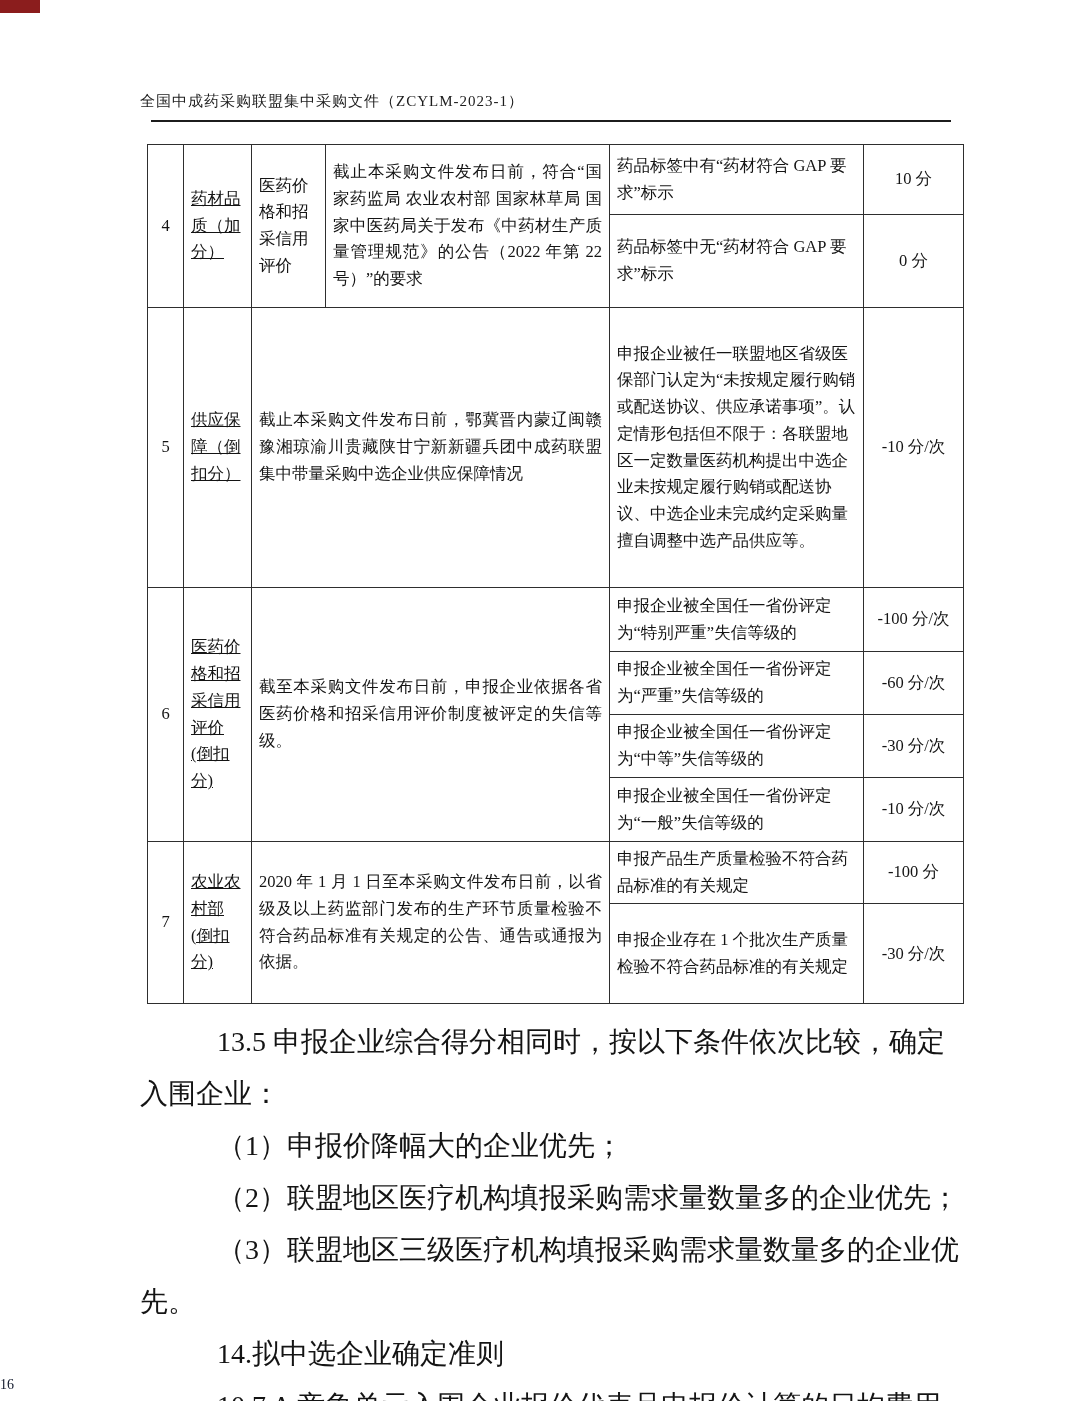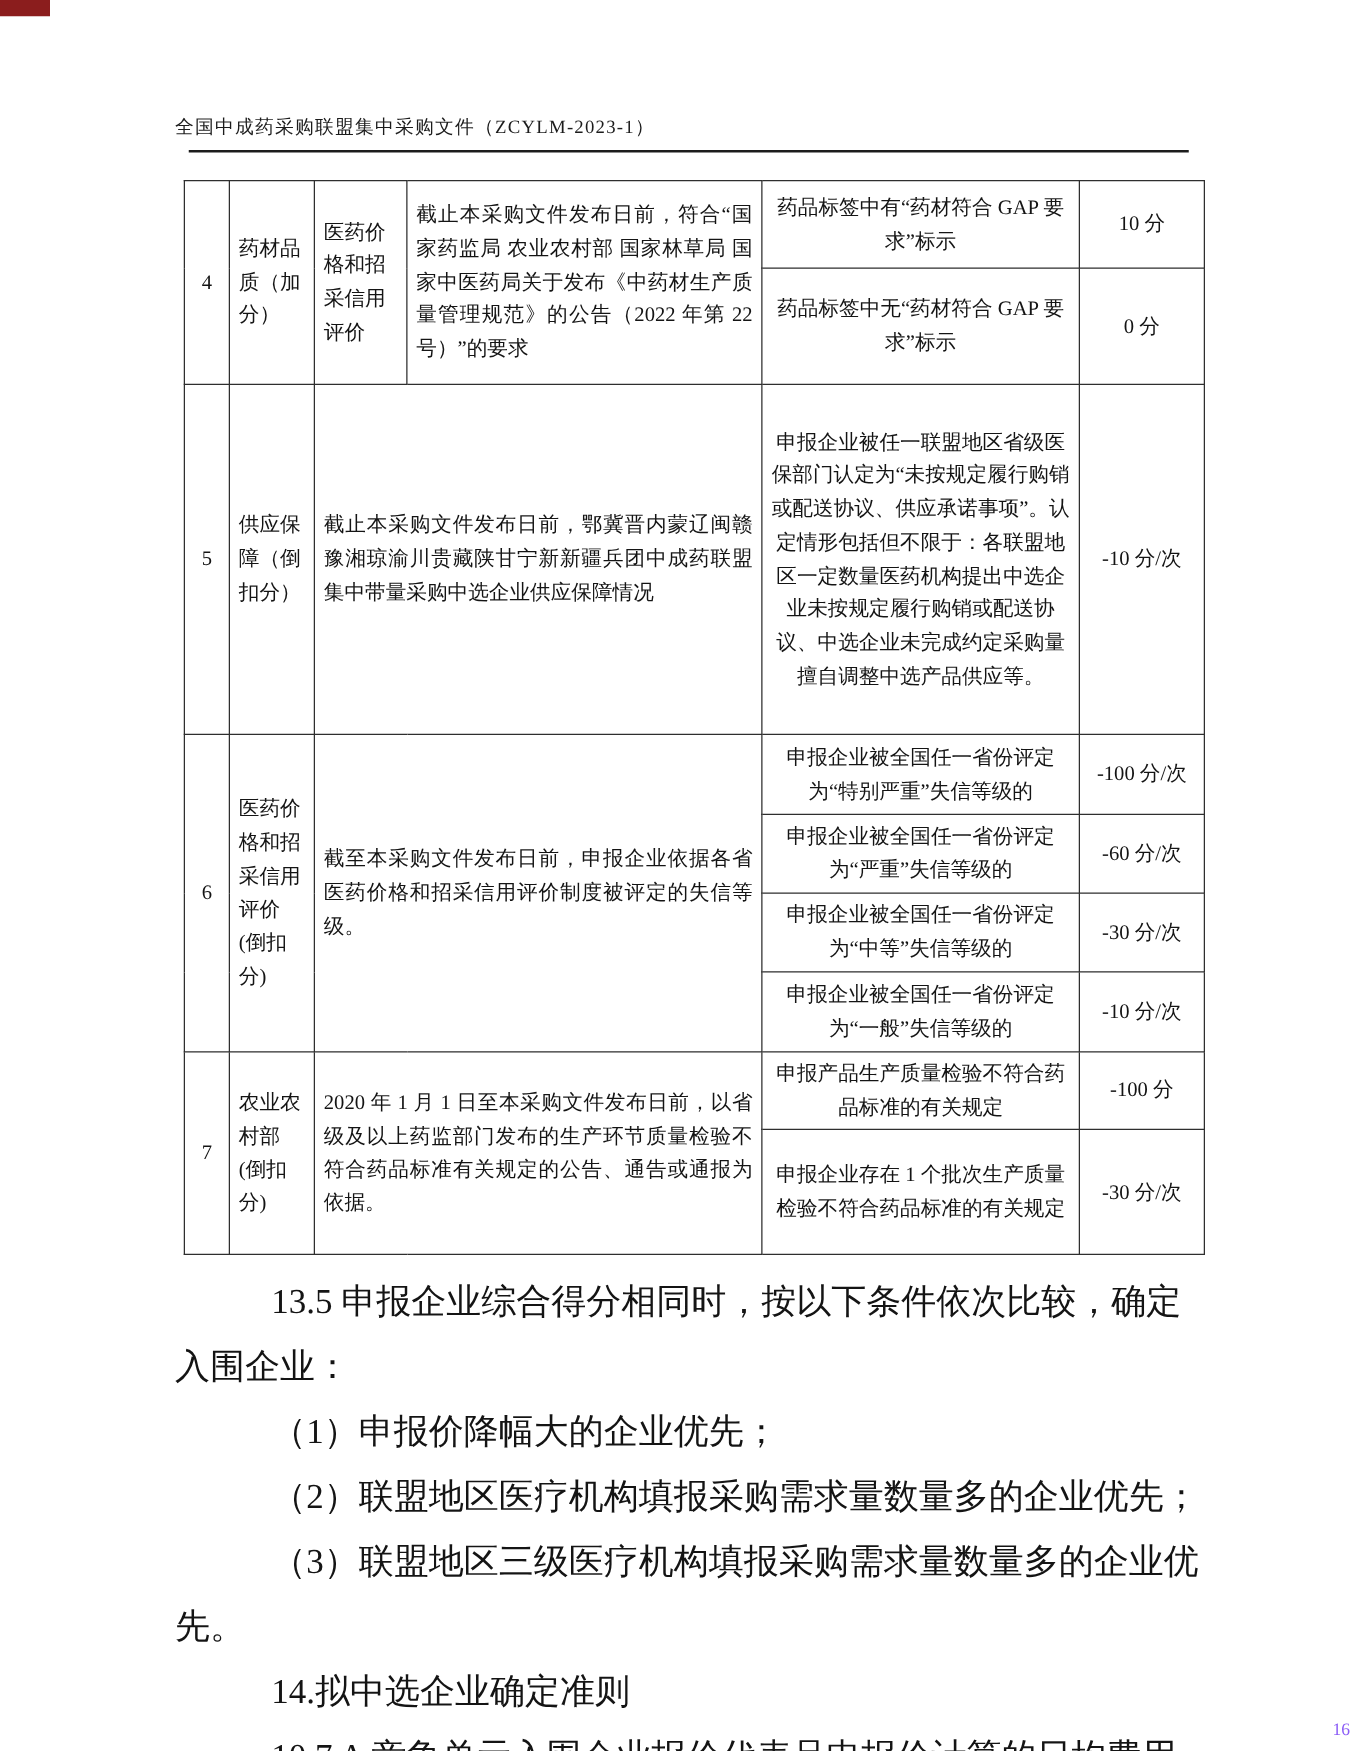--- a/index.html
+++ b/index.html
@@ -43,24 +43,24 @@
   }
   .doc-table td {
     border: 1px solid #2e2e2e;
     padding: 4px 7px;
     font-size: 16.5px;
     line-height: 1.62;
     vertical-align: middle;
     word-break: break-all;
   }
   .c-no   { text-align: center; padding: 0 2px; }
-  .c-cat  { padding: 4px 6px; }
+  .c-cat  { padding: 4px 6px; text-decoration: underline; }
   .c-sub  { padding: 4px 3px; }
   .c-desc { text-align: justify; }
-  .c-crit { text-align: center; }
+  .c-crit { text-align: left; }
   .c-score{ text-align: center; white-space: nowrap; }
   tr.h70  { height: 70px; }
   tr.h93  { height: 93px; }
   tr.h280 { height: 280px; }
   tr.h64  { height: 64px; }
   tr.h63  { height: 63px; }
   tr.h62  { height: 62px; }
   tr.h100 { height: 100px; }
   .body-text {
     margin-top: 12px;
@@ -70,23 +70,23 @@
     margin: 0;
     line-height: 52px;
     text-indent: 2.75em;
   }
   .body-text p.bold { font-weight: normal; }
   .footer {
     position: absolute;
     bottom: 8px;
     left: 0;
     width: 100%;
-    text-align: right;
+    text-align: left;
     font-size: 14px;
-    color: #8b5cf6;
+    color: #0f172a;
   }
 </style>
 </head>
 <body>
 
 <div class="page">
 
   <div class="corner-mark"></div>
 
   <div class="content">

